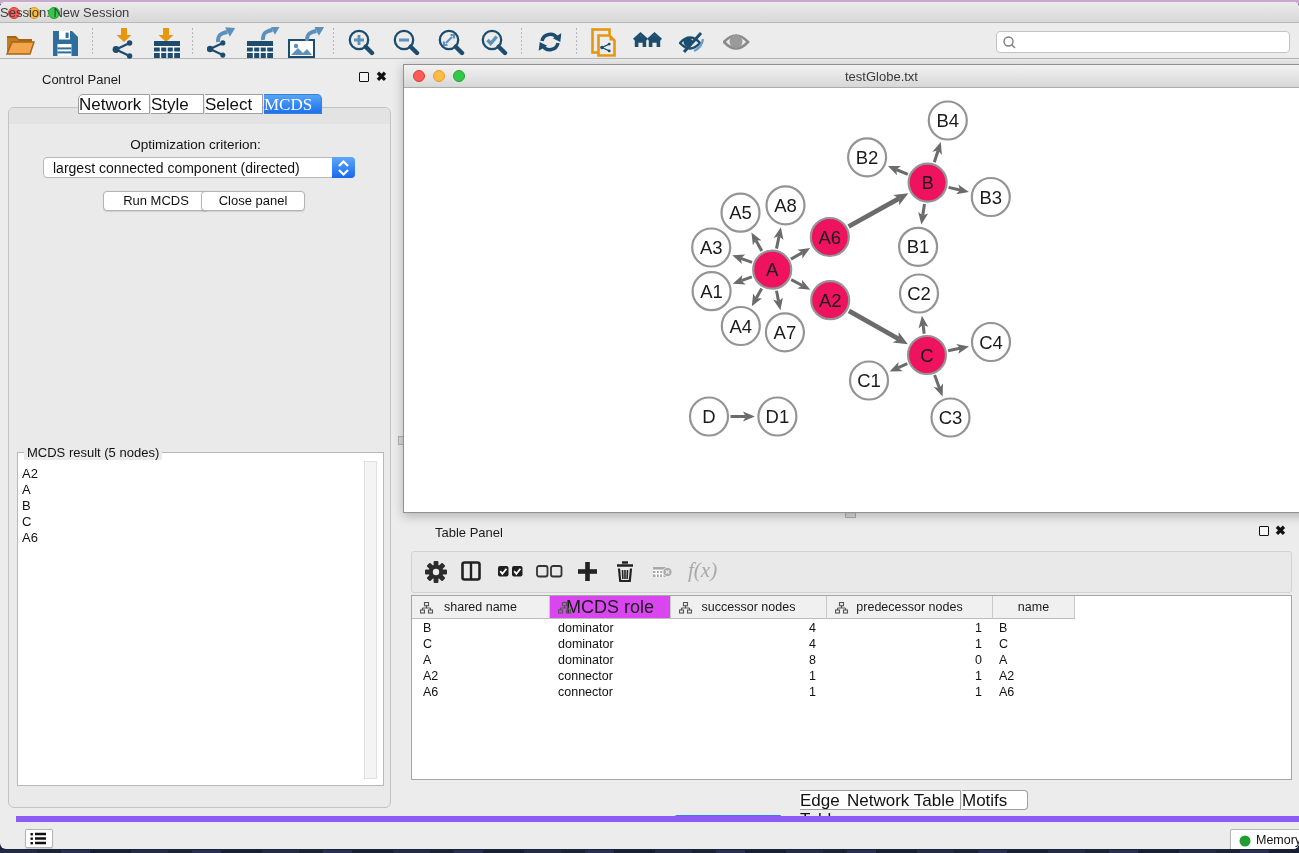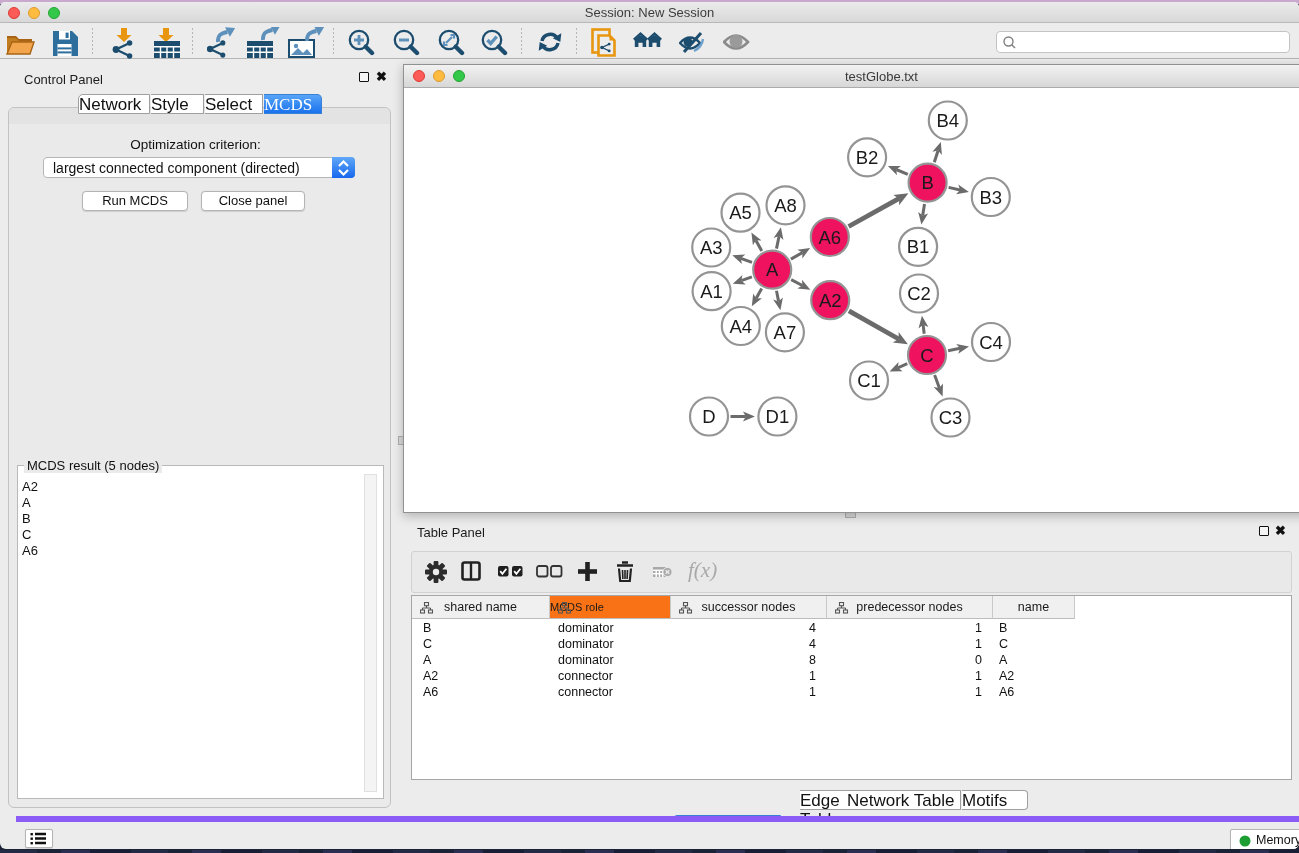--- a/index.html
+++ b/index.html
@@ -5,27 +5,27 @@
 body { font-family:"Liberation Sans",sans-serif; position:relative;
   background:linear-gradient(180deg,#c9a9ce 0 4px,#1c2338 4px 100%); }
 body::after { content:''; position:absolute; left:0; top:850px; width:1299px; height:3px;
   background:repeating-linear-gradient(90deg,#232c45 0 37px,#1a2236 37px 61px,#2a3052 61px 90px,#161e33 90px 131px); opacity:0.9; }
 .app { position:absolute; left:0; top:2px; width:1299px; height:847px;
   background:#ececec; border-radius:5px 5px 6px 6px; overflow:hidden; }
 .pg { position:absolute; left:0; top:-2px; width:1299px; height:853px; }
 .titlebar { position:absolute; left:0; top:2px; width:100%; height:21px;
   background:linear-gradient(#ebebeb,#d8d8d8); border-bottom:1px solid #b9b9b9; border-radius:5px 5px 0 0; }
 .tl { position:absolute; top:5px; width:12px; height:12px; border-radius:50%; }
-.apptitle { position:absolute; top:3px; left:0; width:100%; text-align:center; font-size:13px; color:#3c3c3c; }
+.apptitle { position:absolute; top:3px; left:0; width:100%; font-size:13px; color:#3c3c3c; }
 .toolbar { position:absolute; left:0; top:24px; width:100%; height:35px; background:#ececec; border-bottom:1px solid #b5b5b5; }
 .search { position:absolute; left:996px; top:31px; width:294px; height:22px; background:#fff;
   border:1px solid #c3c3c3; border-radius:4px; }
 .hdrbtn-sq { position:absolute; width:10px; height:10px; border:1.6px solid #111; border-radius:1px; background:#f5f5f5; }
 .hdrbtn-x { position:absolute; font-size:13px; font-weight:bold; color:#111; }
-.paneltitle { position:absolute; font-size:13px; color:#1c1c1c; }
+.paneltitle { position:absolute; font-size:13px; color:#1c1c1c;margin-left:18px; }
 .tab { position:absolute; height:20px; background:#fff; border:1px solid #9f9f9f; border-left:none;
   font-size:17px; color:#111; text-align:left; line-height:19px; }
 .tabsel { background:linear-gradient(#57a4f7,#1a72ee); color:#fff; border-color:#3a7fd6;font-family:Liberation Serif, serif; }
 .btn { position:absolute; height:20px; background:#fff; border:1px solid #b4b4b4; border-radius:4px;
   font-size:13px; color:#111; text-align:center; line-height:18px; box-shadow:0 0.5px 1px rgba(0,0,0,0.12); }
 .winbar { background:linear-gradient(#f2f2f2,#d7d7d7); border-bottom:1px solid #ababab; }
 </style></head><body>
 <div class="app">
     <div class="pg">
 <div class="titlebar">
@@ -168,23 +168,23 @@
 <div class="tab" style="left:205px;top:94px;width:58px">Select</div>
 <div class="tab tabsel" style="left:264px;top:94px;width:58px;border-radius:0 5px 0 0">MCDS</div>
 <div style="position:absolute;left:43px;top:157px;width:312px;height:21px;background:#fff;border:1px solid #b6b6b6;border-radius:4px;font-size:14px;color:#111;line-height:20px;padding-left:9px">largest connected component (directed)
   <div style="position:absolute;right:-1px;top:-1px;width:23px;height:21px;border-radius:0 4px 4px 0;background:linear-gradient(#5fa8f8,#1768ee)">
   <svg width="23" height="22" viewBox="0 0 23 22">
             <path d="M7 9 l4.5 -4.5 L16 9" fill="none" stroke="#fff" stroke-width="2.2"></path>
             <path d="M7 13 l4.5 4.5 L16 13" fill="none" stroke="#fff" stroke-width="2.2"></path>
           </svg></div>
 </div>
 <div style="position:absolute;left:0;top:137px;width:391px;text-align:center;font-size:13.5px;color:#111">Optimization criterion:</div>
-<div class="btn" style="left:82px;top:191px;width:106px">Run MCDS</div>
+<div class="btn" style="left:103px;top:191px;width:106px">Run MCDS</div>
 <div class="btn" style="left:201px;top:191px;width:104px">Close panel</div>
-<div style="position:absolute;left:17px;top:465px;width:367px;height:334px;border:1px solid #b9b9b9;background:#fff">
+<div style="position:absolute;left:17px;top:452px;width:367px;height:334px;border:1px solid #b9b9b9;background:#fff">
   <div style="position:absolute;left:6px;top:-8px;background:#eaeaea;padding:0 3px;font-size:13px;color:#111">MCDS result (5 nodes)</div>
   <div style="position:absolute;left:4px;top:13px;font-size:13px;color:#111;line-height:15.9px">A2<br>A<br>B<br>C<br>A6</div>
   <div style="position:absolute;right:6px;top:8px;width:13px;height:318px;background:#f4f4f4;border:1px solid #e0e0e0"></div>
 </div>
       <div style="position:absolute;left:398px;top:436px;width:6px;height:9px;background:#d8d8d8;border:1px solid #b0b0b0"></div>
 <div style="position:absolute;left:845px;top:510px;width:11px;height:8px;background:#d8d8d8;border:1px solid #b0b0b0"></div>
 <div style="position:absolute;left:403px;top:64px;width:957px;height:449px;background:#fff;border:1px solid #919191;box-shadow:0 3px 10px rgba(0,0,0,0.25)">
  <div class="winbar" style="position:absolute;left:0;top:0;width:100%;height:23px">
   <div class="tl" style="left:9px;top:5px;background:#fc5b57;border:0.5px solid #dd3b34"></div>
   <div class="tl" style="left:29px;top:5px;background:#fdbc40;border:0.5px solid #de9b2d"></div>
@@ -330,21 +330,21 @@
       </svg>
       <div style="position:absolute;left:688px;top:558px;font:italic 21px 'Liberation Serif',serif;color:#a9a9a9">f(x)</div>
       <div style="position:absolute;left:411px;top:595px;width:881px;height:185px;background:#fff;border:1px solid #a6a6a6">
         <div style="position:absolute;left:0px;top:0;width:138px;height:23px;background:#f0f0f0;border-right:1px solid #c9c9c9;border-bottom:1px solid #bdbdbd;font-size:12.5px;color:#1a1a1a;text-align:center;line-height:22px">shared name</div>
         <svg style="position:absolute;left:8px;top:6px" width="14" height="12" viewBox="0 0 14 12">
           <rect x="4.5" y="0.5" width="4" height="3.2" fill="none" stroke="#555" stroke-width="1.1"></rect>
           <path d="M6.5 3.7 v2.3 M2.5 6 h8 M2.5 6 v2 M10.5 6 v2" fill="none" stroke="#555" stroke-width="1.1"></path>
           <rect x="0.5" y="8" width="4" height="3" fill="none" stroke="#555" stroke-width="1.1"></rect>
           <rect x="8.5" y="8" width="4" height="3" fill="none" stroke="#555" stroke-width="1.1"></rect>
         </svg>
-        <div style="position:absolute;left:138px;top:0;width:121px;height:23px;background:#f97316;border-right:1px solid #c9c9c9;border-bottom:1px solid #bdbdbd;font-size:11px;color:#1a1a1a;text-align:left;line-height:22px">MCDS role</div>
+        <div style="position:absolute;left:138px;top:0;width:121px;height:23px;background:#d946ef;border-right:1px solid #c9c9c9;border-bottom:1px solid #bdbdbd;font-size:18px;color:#1a1a1a;text-align:center;line-height:22px">MCDS role</div>
         <svg style="position:absolute;left:146px;top:6px" width="14" height="12" viewBox="0 0 14 12">
           <rect x="4.5" y="0.5" width="4" height="3.2" fill="none" stroke="#555" stroke-width="1.1"></rect>
           <path d="M6.5 3.7 v2.3 M2.5 6 h8 M2.5 6 v2 M10.5 6 v2" fill="none" stroke="#555" stroke-width="1.1"></path>
           <rect x="0.5" y="8" width="4" height="3" fill="none" stroke="#555" stroke-width="1.1"></rect>
           <rect x="8.5" y="8" width="4" height="3" fill="none" stroke="#555" stroke-width="1.1"></rect>
         </svg>
         <div style="position:absolute;left:259px;top:0;width:156px;height:23px;background:#f0f0f0;border-right:1px solid #c9c9c9;border-bottom:1px solid #bdbdbd;font-size:12.5px;color:#1a1a1a;text-align:center;line-height:22px">successor nodes</div>
         <svg style="position:absolute;left:267px;top:6px" width="14" height="12" viewBox="0 0 14 12">
           <rect x="4.5" y="0.5" width="4" height="3.2" fill="none" stroke="#555" stroke-width="1.1"></rect>
           <path d="M6.5 3.7 v2.3 M2.5 6 h8 M2.5 6 v2 M10.5 6 v2" fill="none" stroke="#555" stroke-width="1.1"></path>

